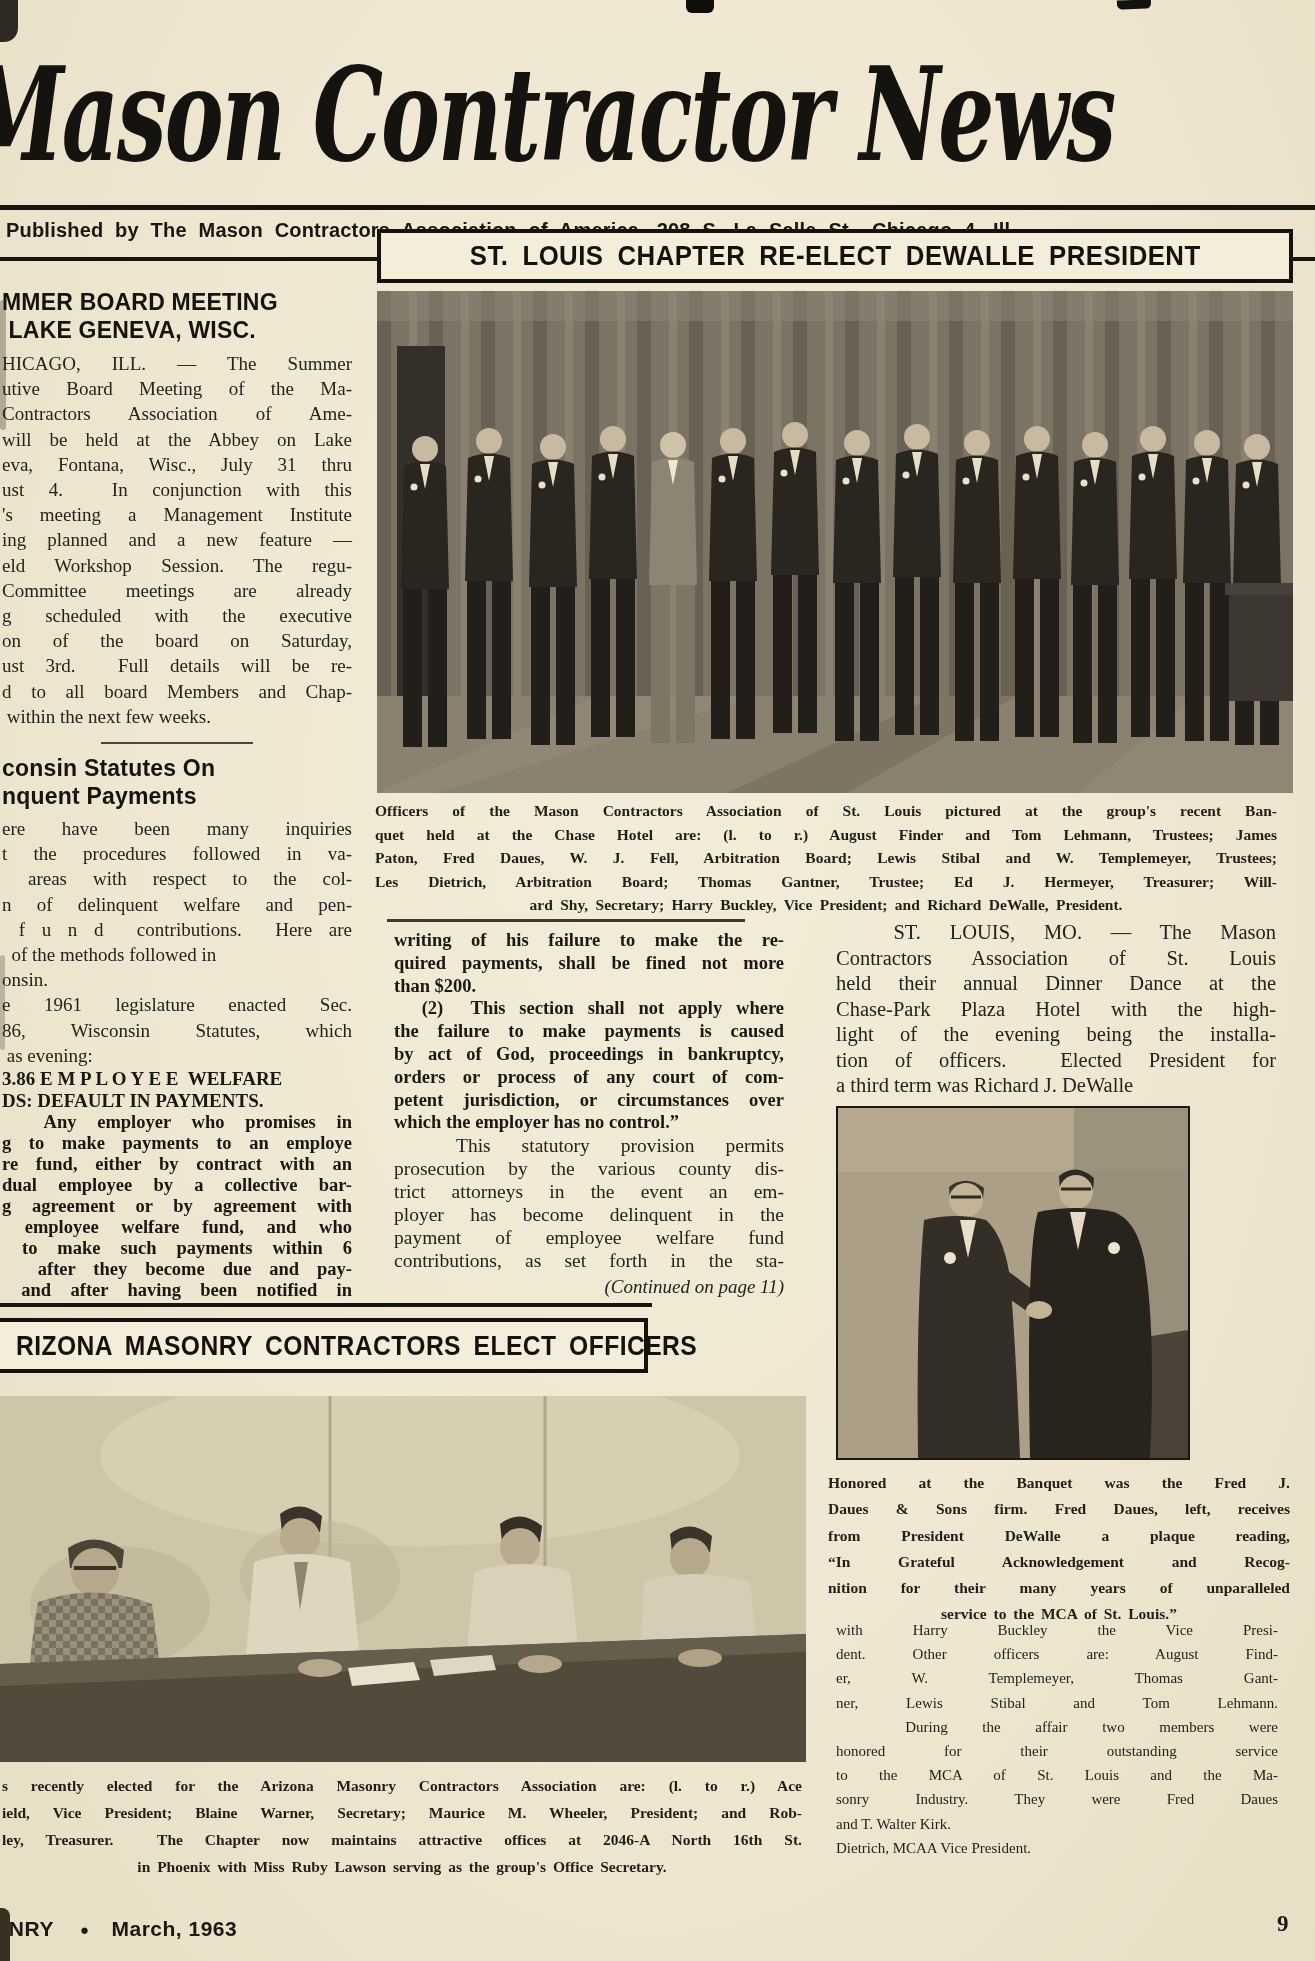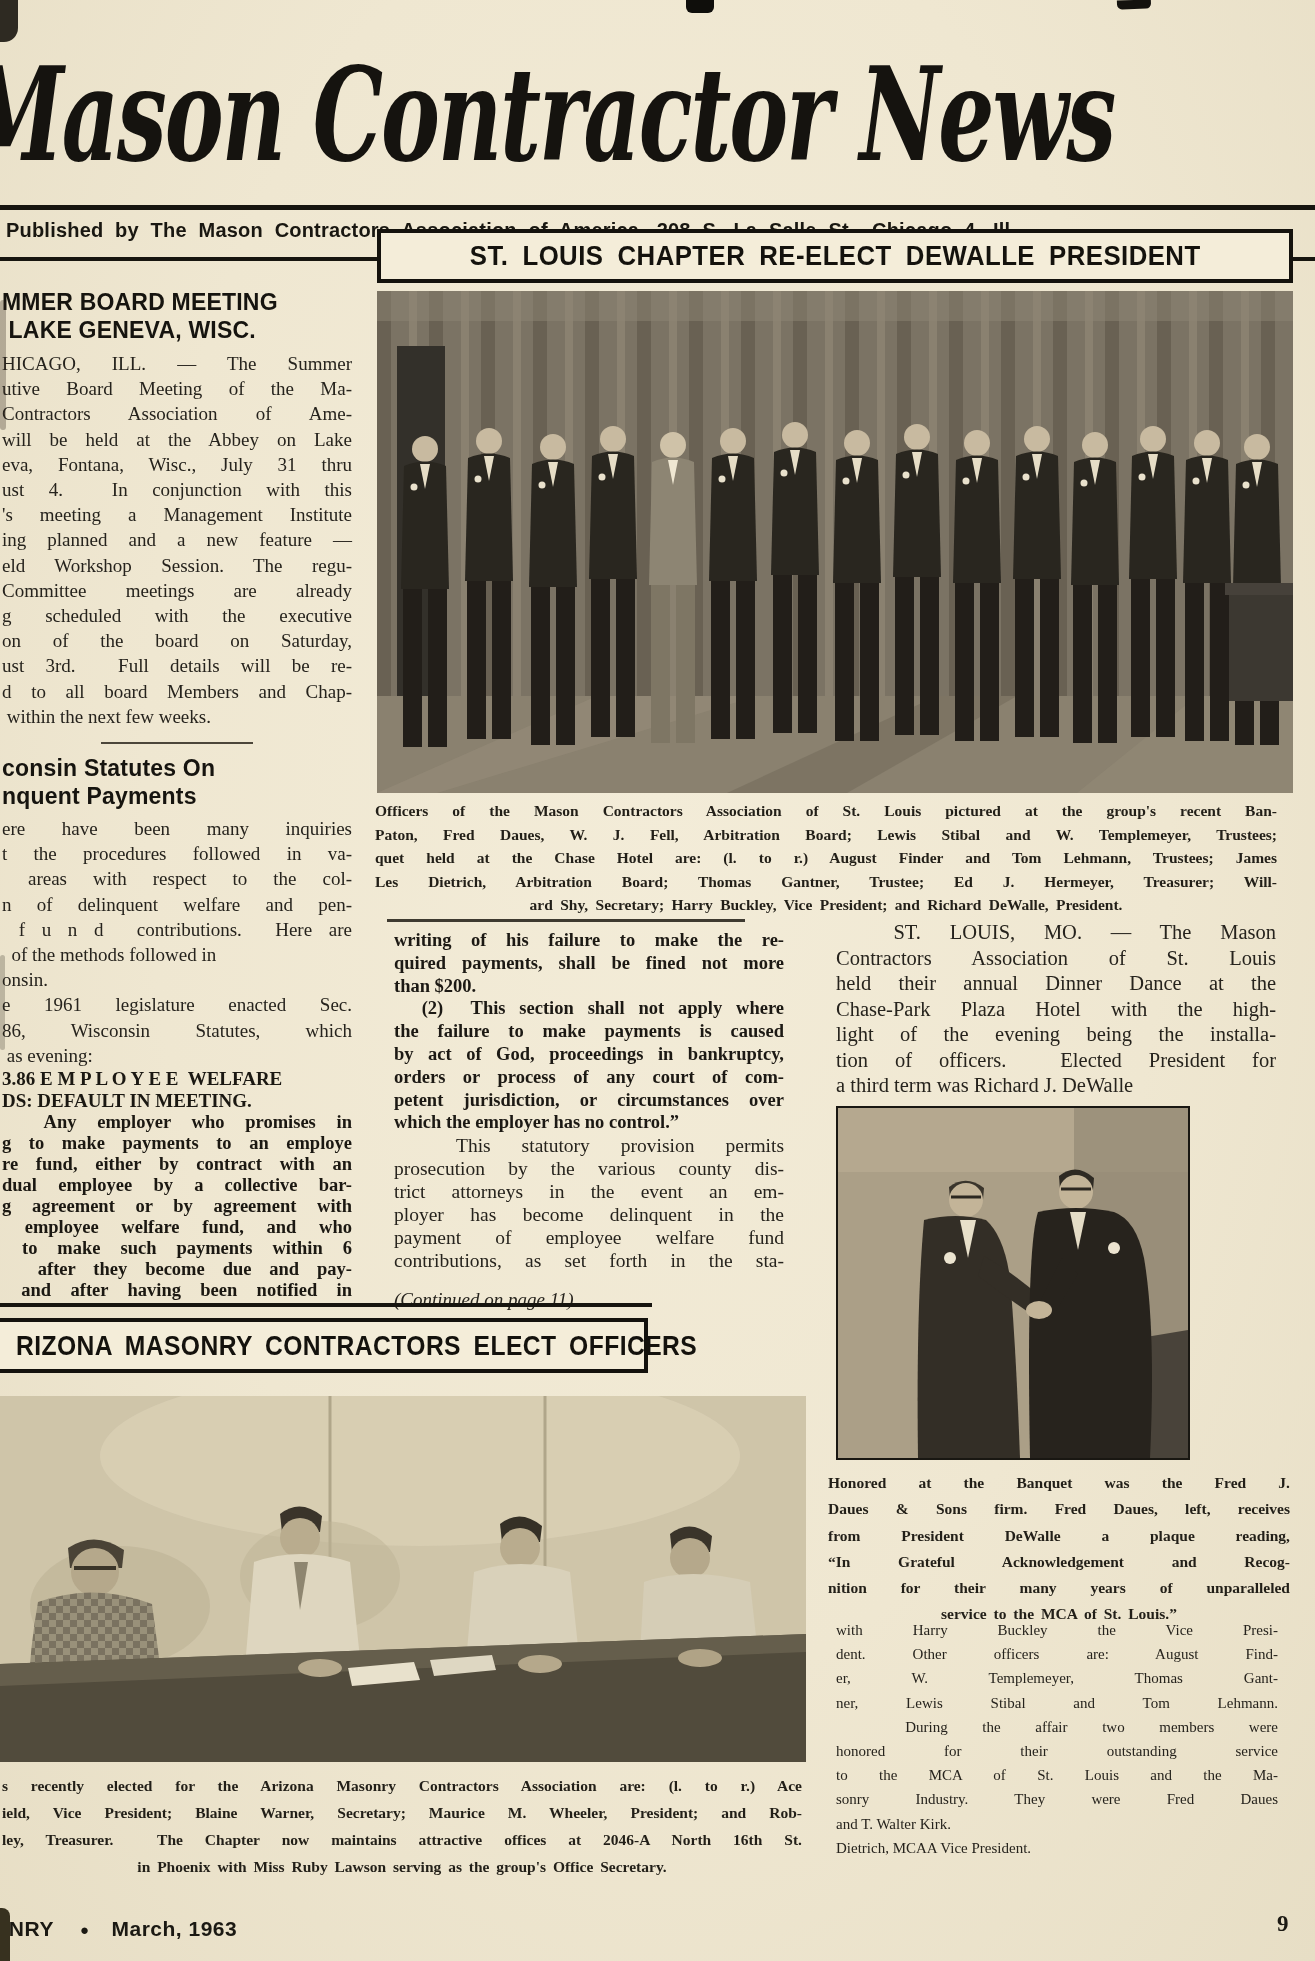--- a/index.html
+++ b/index.html
@@ -51,21 +51,21 @@
   }
   .photo1{left:377px; top:291px; width:916px; height:502px;}
   .caption{font-family:Liberation Serif, serif; font-weight:bold; color:#221f18;}
   .caption1{left:375px; top:799px; width:902px;}
   .caption1 .tline{font-size:15.5px; line-height:23.6px; word-spacing:3.5px;}
   .caption-rule{left:387px; top:919px; width:358px; height:3px; background:#3e3a30;}
   .mid-col{left:394px; top:929px; width:390px;}
   .mid-col .bold-part .tline{font-weight:bold; font-size:18.5px; line-height:22.8px; color:#1c1914;}
   .mid-col .reg-part .tline{font-size:19.5px; line-height:23px;}
   .continued{
-    margin-top:17px; font-style:italic; font-size:19px; text-align:left; color:#26231d;
+    margin-top:4px; font-style:italic; font-size:19px; text-align:right; color:#26231d;
   }
   .right-col{left:836px; top:920px; width:440px;}
   .right-col .tline{font-size:20.5px; line-height:25.5px;}
   .photo2{left:836px; top:1106px; width:350px; height:350px; border:2px solid #191712; box-sizing:content-box;}
   .caption2{left:828px; top:1470px; width:462px;}
   .caption2 .tline{font-size:15.5px; line-height:26.3px; word-spacing:3px;}
   .col2-bottom{left:836px; top:1618px; width:442px;}
   .col2-bottom .tline{font-size:15px; line-height:24.2px;}
   
   .arizona-rule{left:0; top:1303px; width:652px; height:4px; background:#17150f;}
@@ -139,21 +139,21 @@
         <div class="tline">n of delinquent welfare and pen-</div>
         <div class="tline"> f u n d  contributions.  Here are</div>
         <div class="tline" style="text-align: left; text-align-last: left;">  of the methods followed in</div>
         <div class="tline" style="text-align: left; text-align-last: left;">onsin.</div>
         <div class="tline">e 1961 legislature enacted Sec.</div>
         <div class="tline">86, Wisconsin Statutes, which</div>
         <div class="tline" style="text-align: left; text-align-last: left;"> as evening:</div>
       </div>
     <div class="statute-head">
         <div class="tline" style="text-align: left; text-align-last: left;">3.86 E M P L O Y E E  WELFARE</div>
-        <div class="tline" style="text-align: left; text-align-last: left;">DS: DEFAULT IN MEETING.</div>
+        <div class="tline" style="text-align: left; text-align-last: left;">DS: DEFAULT IN PAYMENTS.</div>
       </div>
     <div class="statute-body">
         <div class="tline">  Any employer who promises in</div>
         <div class="tline">g to make payments to an employe</div>
         <div class="tline">re fund, either by contract with an</div>
         <div class="tline">dual employee by a collective bar-</div>
         <div class="tline">g agreement or by agreement with</div>
         <div class="tline"> employee welfare fund, and who</div>
         <div class="tline"> to make such payments within 6</div>
         <div class="tline">  after they become due and pay-</div>
@@ -210,22 +210,22 @@
       <use href="#fig" x="776" y="148"></use>
       <use href="#fig" x="830" y="152"></use>
       <use href="#fig" x="880" y="156"></use>
       <rect x="852" y="300" width="64" height="110" fill="#3c3831"></rect>
       <rect x="848" y="292" width="68" height="12" fill="#46413a"></rect>
     </svg>
   </div>
 
   <div class="abs caption caption1">
       <div class="tline">Officers of the Mason Contractors Association of St. Louis pictured at the group's recent Ban-</div>
+      <div class="tline">quet held at the Chase Hotel are: (l. to r.) August Finder and Tom Lehmann, Trustees; James</div>
       <div class="tline">Paton, Fred Daues, W. J. Fell, Arbitration Board; Lewis Stibal and W. Templemeyer, Trustees;</div>
-      <div class="tline">quet held at the Chase Hotel are: (l. to r.) August Finder and Tom Lehmann, Trustees; James</div>
       <div class="tline">Les Dietrich, Arbitration Board; Thomas Gantner, Trustee; Ed J. Hermeyer, Treasurer; Will-</div>
       <div class="tline" style="text-align: center; text-align-last: center;">ard Shy, Secretary; Harry Buckley, Vice President; and Richard DeWalle, President.</div>
     </div>
   <div class="abs caption-rule"></div>
 
   <div class="abs mid-col">
     <div class="bold-part">
         <div class="tline">writing of his failure to make the re-</div>
         <div class="tline">quired payments, shall be fined not more</div>
         <div class="tline" style="text-align: left; text-align-last: left;">than $200.</div>

